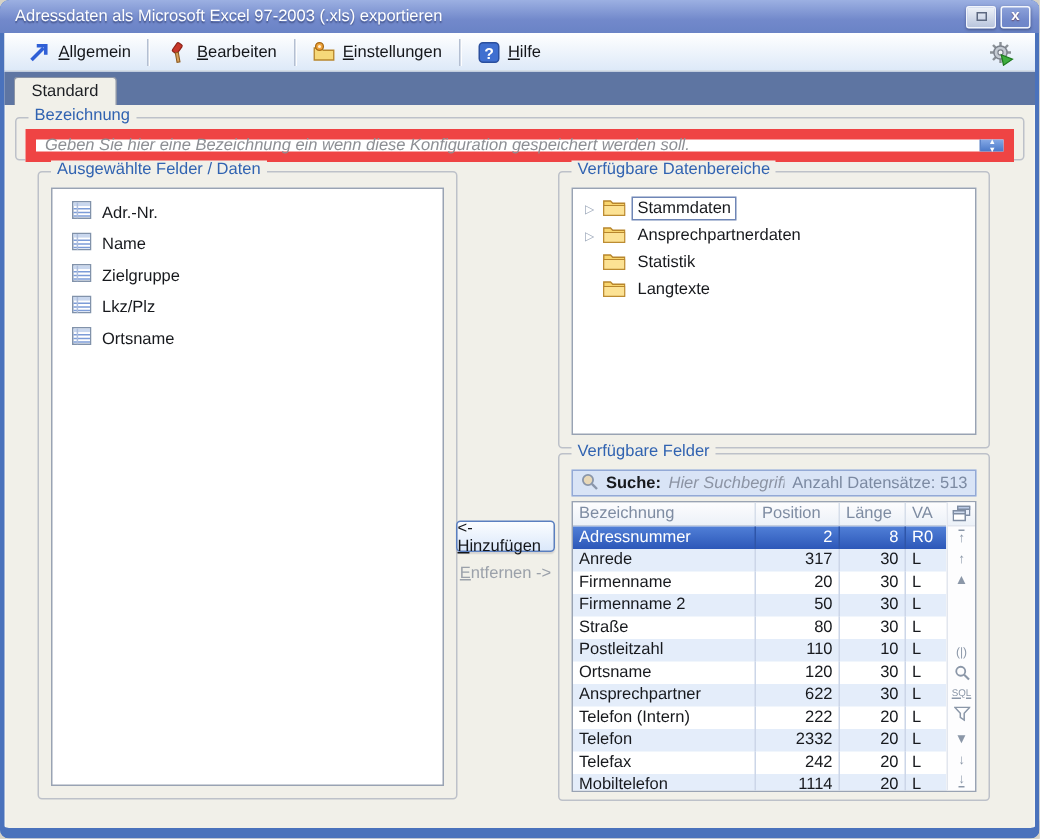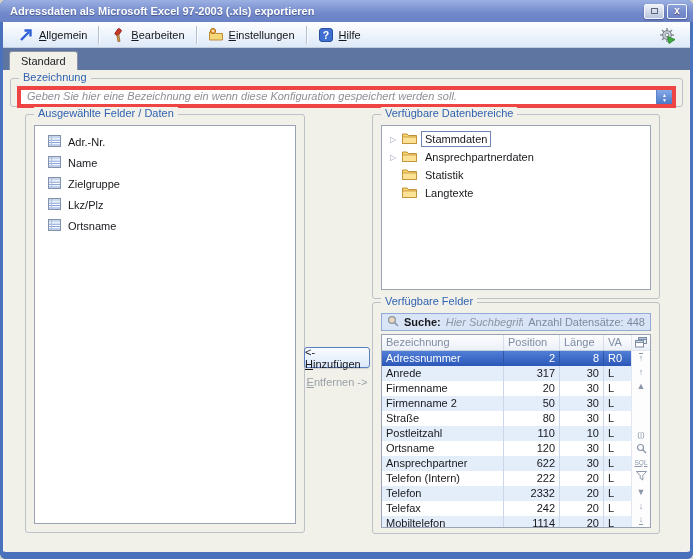--- a/index.html
+++ b/index.html
@@ -2,21 +2,21 @@
 <html><head>
 <meta charset="utf-8">
 <style>
   html,body{margin:0;padding:0;background:#d6d2c6;font-family:"Liberation Sans",sans-serif;}
   *{box-sizing:border-box;}
   .window{position:relative;width:693px;height:559px;margin:0;background:#f1f0e9;border-radius:6px;
     overflow:hidden;box-shadow:inset 0 0 0 3px #4a72bc, inset 0 -7px 0 #4a72bc, inset 0 0 0 4px rgba(255,255,255,.35);}
   
   .titlebar{position:absolute;left:0;top:0;width:100%;height:22px;border-radius:6px 6px 0 0;
     background:linear-gradient(#9cb0e2,#7289cb 60%,#6a83c6);display:flex;align-items:center;padding:0 6px 0 10px;}
-  .title-text{color:#fff;font-size:11px;font-weight:bold;text-shadow:0 1px 1px rgba(10,20,60,.45);flex:1;
+  .title-text{color:#fff;font-size:11px;font-weight:normal;text-shadow:0 1px 1px rgba(10,20,60,.45);flex:1;
     white-space:nowrap;overflow:hidden;}
   .win-btn{width:20px;height:15px;border-radius:2px;border:1px solid #f2f5fb;margin-left:3px;display:flex;
     align-items:center;justify-content:center;box-shadow:0 1px 2px rgba(0,0,30,.35);}
   .btn-restore{background:linear-gradient(#eef2f8,#b9c5dd);}
   .btn-restore .sq{width:7px;height:6px;border:1px solid #5c6880;background:transparent;}
   .btn-close{background:linear-gradient(#f2aá 0%,#f0a79e 0%,#d3685c 55%,#c1544a);}
   .btn-close .x{color:#fff;font-size:10px;font-weight:bold;line-height:1;text-shadow:0 1px 1px rgba(80,0,0,.5);}
   
   .toolbar{position:absolute;left:3px;right:3px;top:22px;height:26px;background:linear-gradient(#ffffff,#dde9f8);
     border-bottom:1px solid #c2cdde;display:flex;align-items:center;padding:0 8px;}
@@ -26,22 +26,22 @@
   .tb-spring{flex:1;}
   .tb-ico{width:16px;height:16px;display:inline-block;}
   
   .tabstrip{position:absolute;left:3px;right:3px;top:48px;height:22px;background:#5e75a2;}
   .tab{position:absolute;left:6px;bottom:0;height:19px;padding:0 11px;background:#f1f0e9;border:1px solid #8b94a6;
     border-bottom:none;border-radius:3px 3px 0 0;font-size:11px;line-height:18px;color:#1c1e22;}
   
   .group{position:absolute;border:1px solid #bdc1c9;border-radius:3px;}
   .group-caption{position:absolute;top:-8px;left:8px;background:#f1f0e9;padding:0 4px;font-size:11px;color:#3163b1;}
   #group-bezeichnung{left:10px;top:78px;width:673px;height:29px;}
-  .combo{position:absolute;left:6px;right:6px;top:7px;height:22px;background:#fff;border:4px solid #ef4444;
-    display:flex;}
+  .combo{position:absolute;left:6px;right:6px;top:7px;height:22px;background:#fff;border:7px solid #ef4444;
+    display:flex;align-items:center;}
   .combo-ph{flex:1;font-size:11px;font-style:italic;color:#8d8f94;padding-left:6px;white-space:nowrap;overflow:hidden;}
   .combo-btn{width:16px;height:100%;background:linear-gradient(#85a9e6,#4a78c8);border-left:1px solid #5b82c8;
     display:flex;flex-direction:column;align-items:center;justify-content:center;color:#fff;font-size:5px;line-height:4px;gap:1px;}
   #group-selected{left:25px;top:114px;width:280px;height:419px;}
   .innerbox{position:absolute;left:8px;top:10px;right:8px;bottom:8px;background:#fff;border:1px solid #99a3b3;overflow:hidden;}
   .sel-list{padding-top:5px;}
   .sel-item{display:flex;align-items:center;gap:7px;height:21px;padding-left:13px;font-size:11px;color:#17191d;}
   
   .btn-add{position:absolute;left:304px;top:347px;width:66px;height:21px;background:linear-gradient(#fbfdff,#dbe8fa);
     border:1px solid #5a7fc0;border-radius:3px;font-size:11px;color:#14161a;display:flex;align-items:center;justify-content:center;
@@ -308,21 +308,21 @@
     <div class="group-caption">Verfügbare Felder</div>
     <div class="searchbar">
       <span>
         <svg width="12" height="12" viewBox="0 0 12 12">
             <circle cx="5" cy="5" r="3.4" fill="#e8d8b8" stroke="#8a96aa" stroke-width="1.2"></circle>
             <line x1="7.6" y1="7.6" x2="11" y2="11" stroke="#8a96aa" stroke-width="1.6"></line>
           </svg>
       </span>
       <span class="search-label">Suche:</span>
       <span class="search-ph">Hier Suchbegriff eingebe</span>
-      <span class="search-count">Anzahl Datensätze: 448</span>
+      <span class="search-count">Anzahl Datensätze: 513</span>
     </div>
     <div class="tablewrap">
       <div class="tbl">
         <div class="thead">
           <div class="th c-name">Bezeichnung</div>
           <div class="th c-pos">Position</div>
           <div class="th c-len">Länge</div>
           <div class="th c-va">VA</div>
         </div>
         <div>

